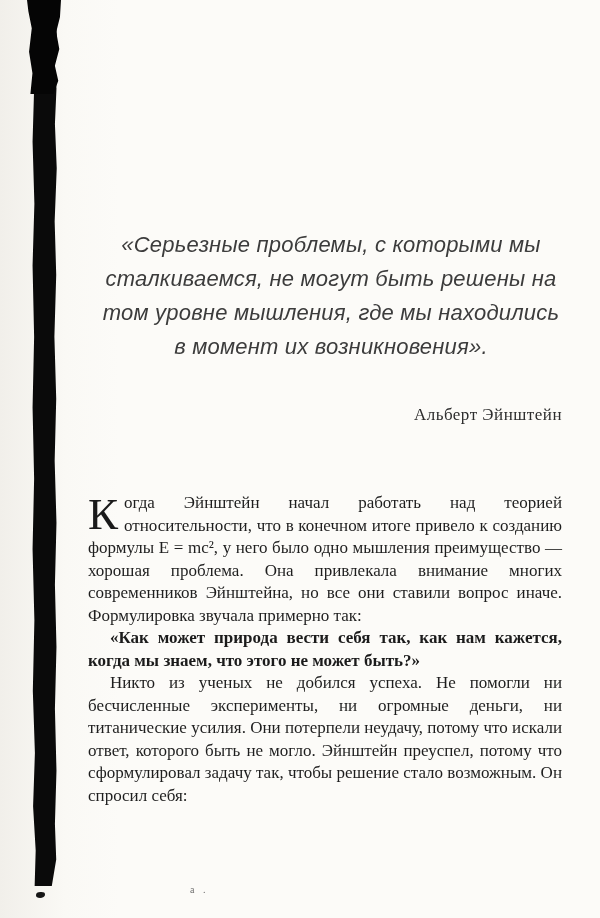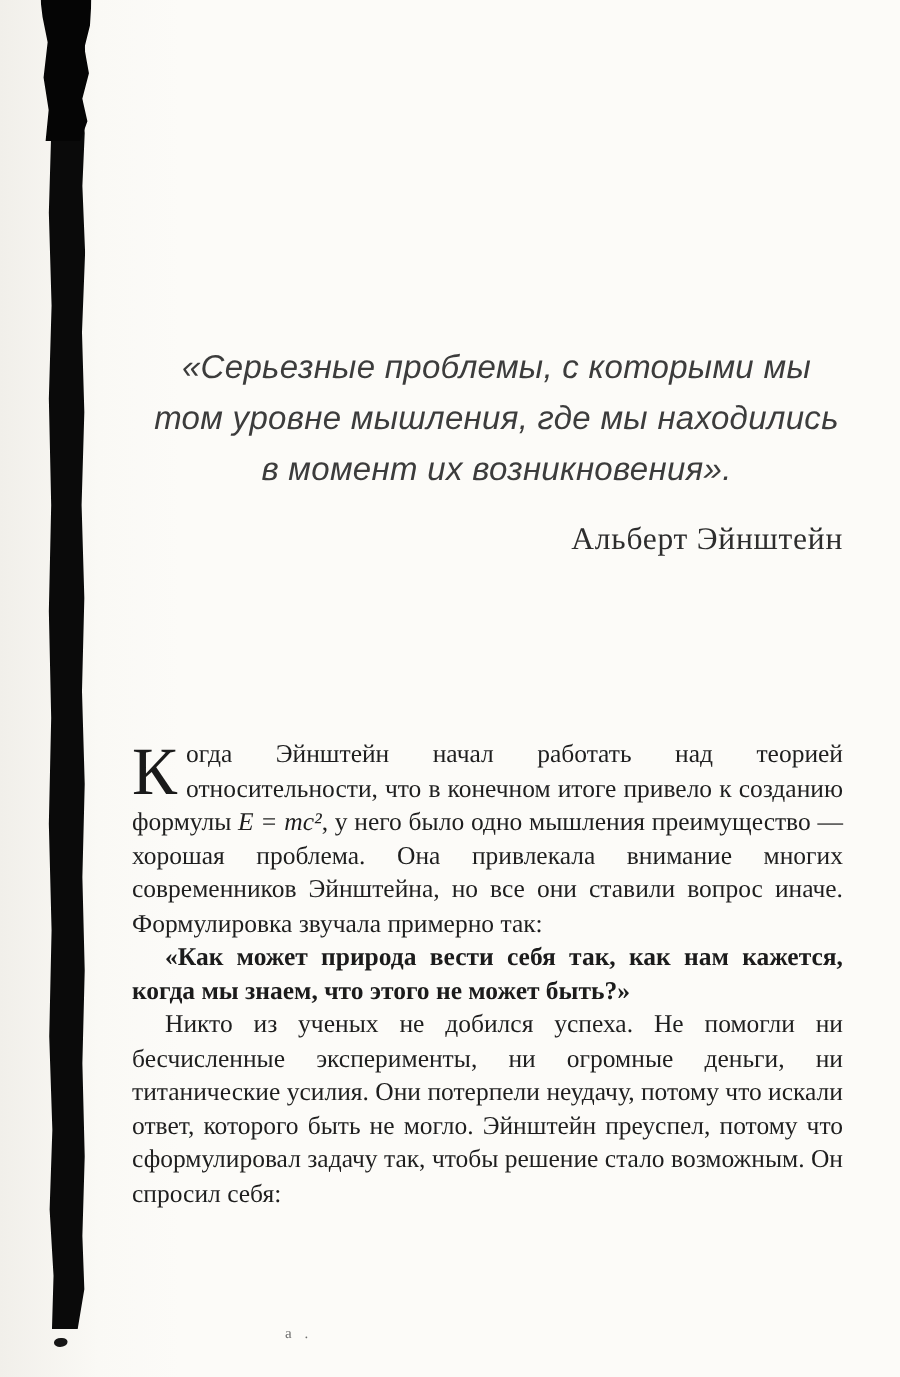--- a/index.html
+++ b/index.html
@@ -43,58 +43,59 @@
   
   .epigraph{
     position:absolute;left:98px;right:36px;top:228px;
     text-align:center;
     font-family:"Liberation Sans","DejaVu Sans",sans-serif;
     font-size:22px;line-height:34px;
     color:#3c3c3c;letter-spacing:.2px;
   }
   .epigraph .q-line{white-space:nowrap;font-style:italic;}
   .attribution{
-    margin-top:12px;
+    margin-top:34px;
     text-align:right;
     font-family:"Liberation Serif",serif;
-    font-size:21px;color:#2d2d2d;
+    font-size:17px;color:#2d2d2d;
     letter-spacing:.5px;padding-right:2px;
   }
   
   .body-text{
     position:absolute;left:88px;right:38px;top:492px;
     font-size:17px;line-height:22.5px;
     text-align:justify;color:#1e1e1e;
   }
   .body-text p{margin:0;}
   .dropcap{
     float:left;
     font-size:45px;line-height:38px;
     padding:3px 6px 0 0;
     color:#1a1a1a;
   }
   .indent{text-indent:22px;}
   .q-italic{
     font-weight:bold;
     text-indent:22px;color:#1b1b1b;
   }
-  .formula{font-style:italic;}
+  .formula{}
 </style>
 </head>
 <body>
 
 <div class="page">
 
   <div class="scan-bar"></div>
   <div class="scan-bar-top"></div>
   <div class="scan-speck"></div>
   <div class="scan-artifact">а .</div>
 
   <div class="epigraph">
     <div class="q-line">«Серьезные проблемы, с которыми мы</div>
+    <div class="q-line">сталкиваемся, не могут быть решены на</div>
     <div class="q-line">том уровне мышления, где мы находились</div>
     <div class="q-line">в момент их возникновения».</div>
     <div class="attribution">Альберт Эйнштейн</div>
   </div>
 
   <div class="body-text">
     <p>
       <span class="dropcap">К</span><span>огда Эйнштейн начал работать над теорией относительности, что в конечном итоге привело к созданию формулы </span><span class="formula">E = mc²</span><span>, у него было одно мышления преимущество — хорошая проблема. Она привлекала внимание многих современников Эйнштейна, но все они ставили вопрос иначе. Формулировка звучала примерно так:</span>
     </p>
     <p class="q-italic">«Как может природа вести себя так, как нам кажется, когда мы знаем, что этого не может быть?»</p>

